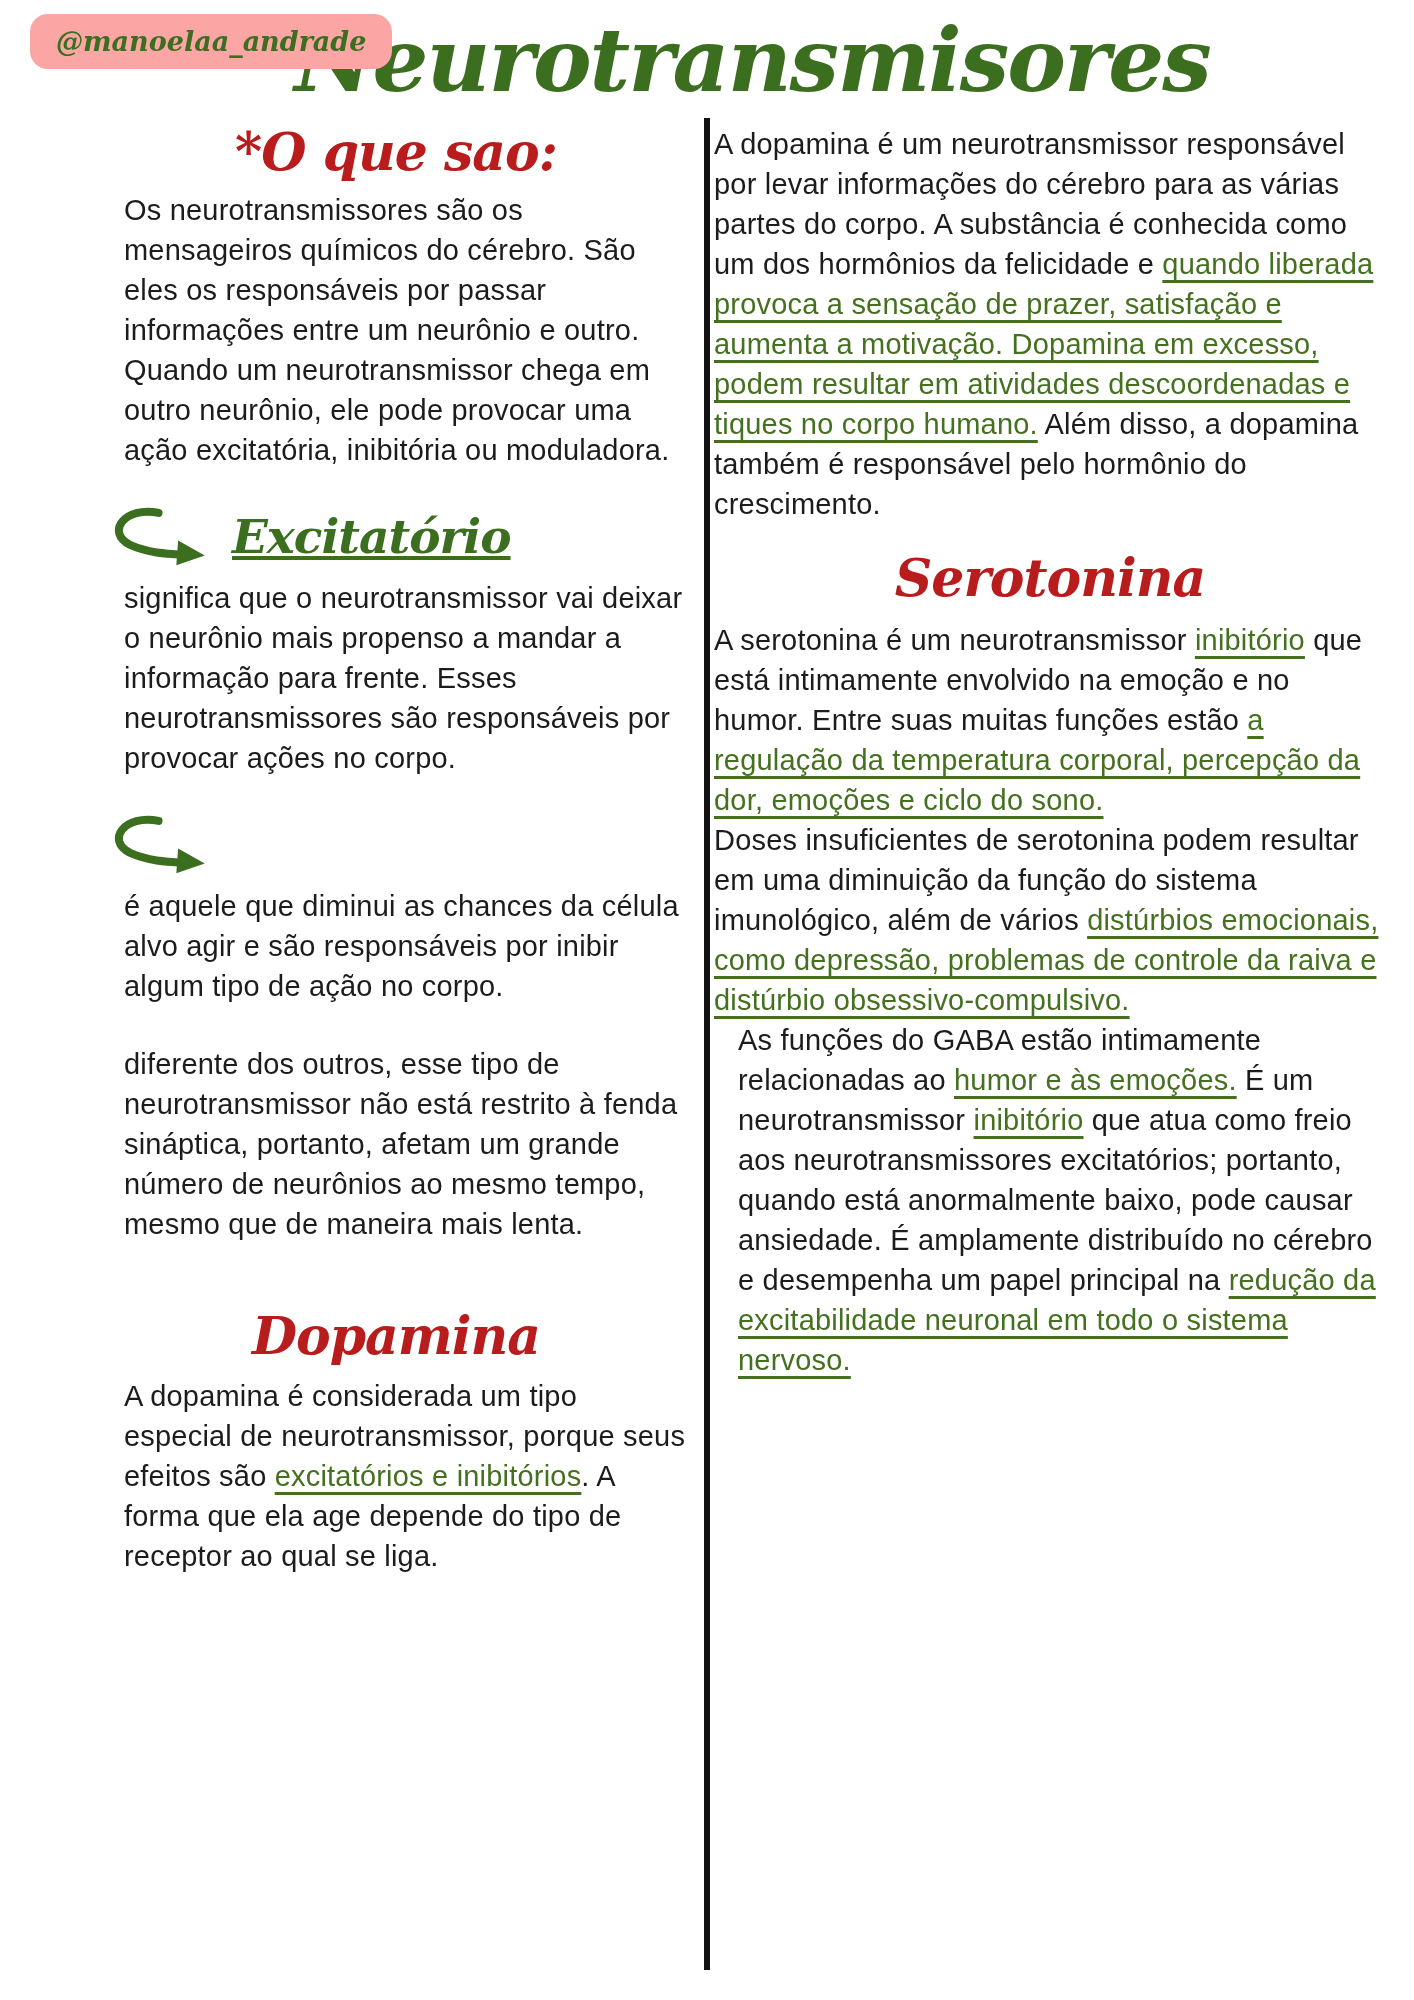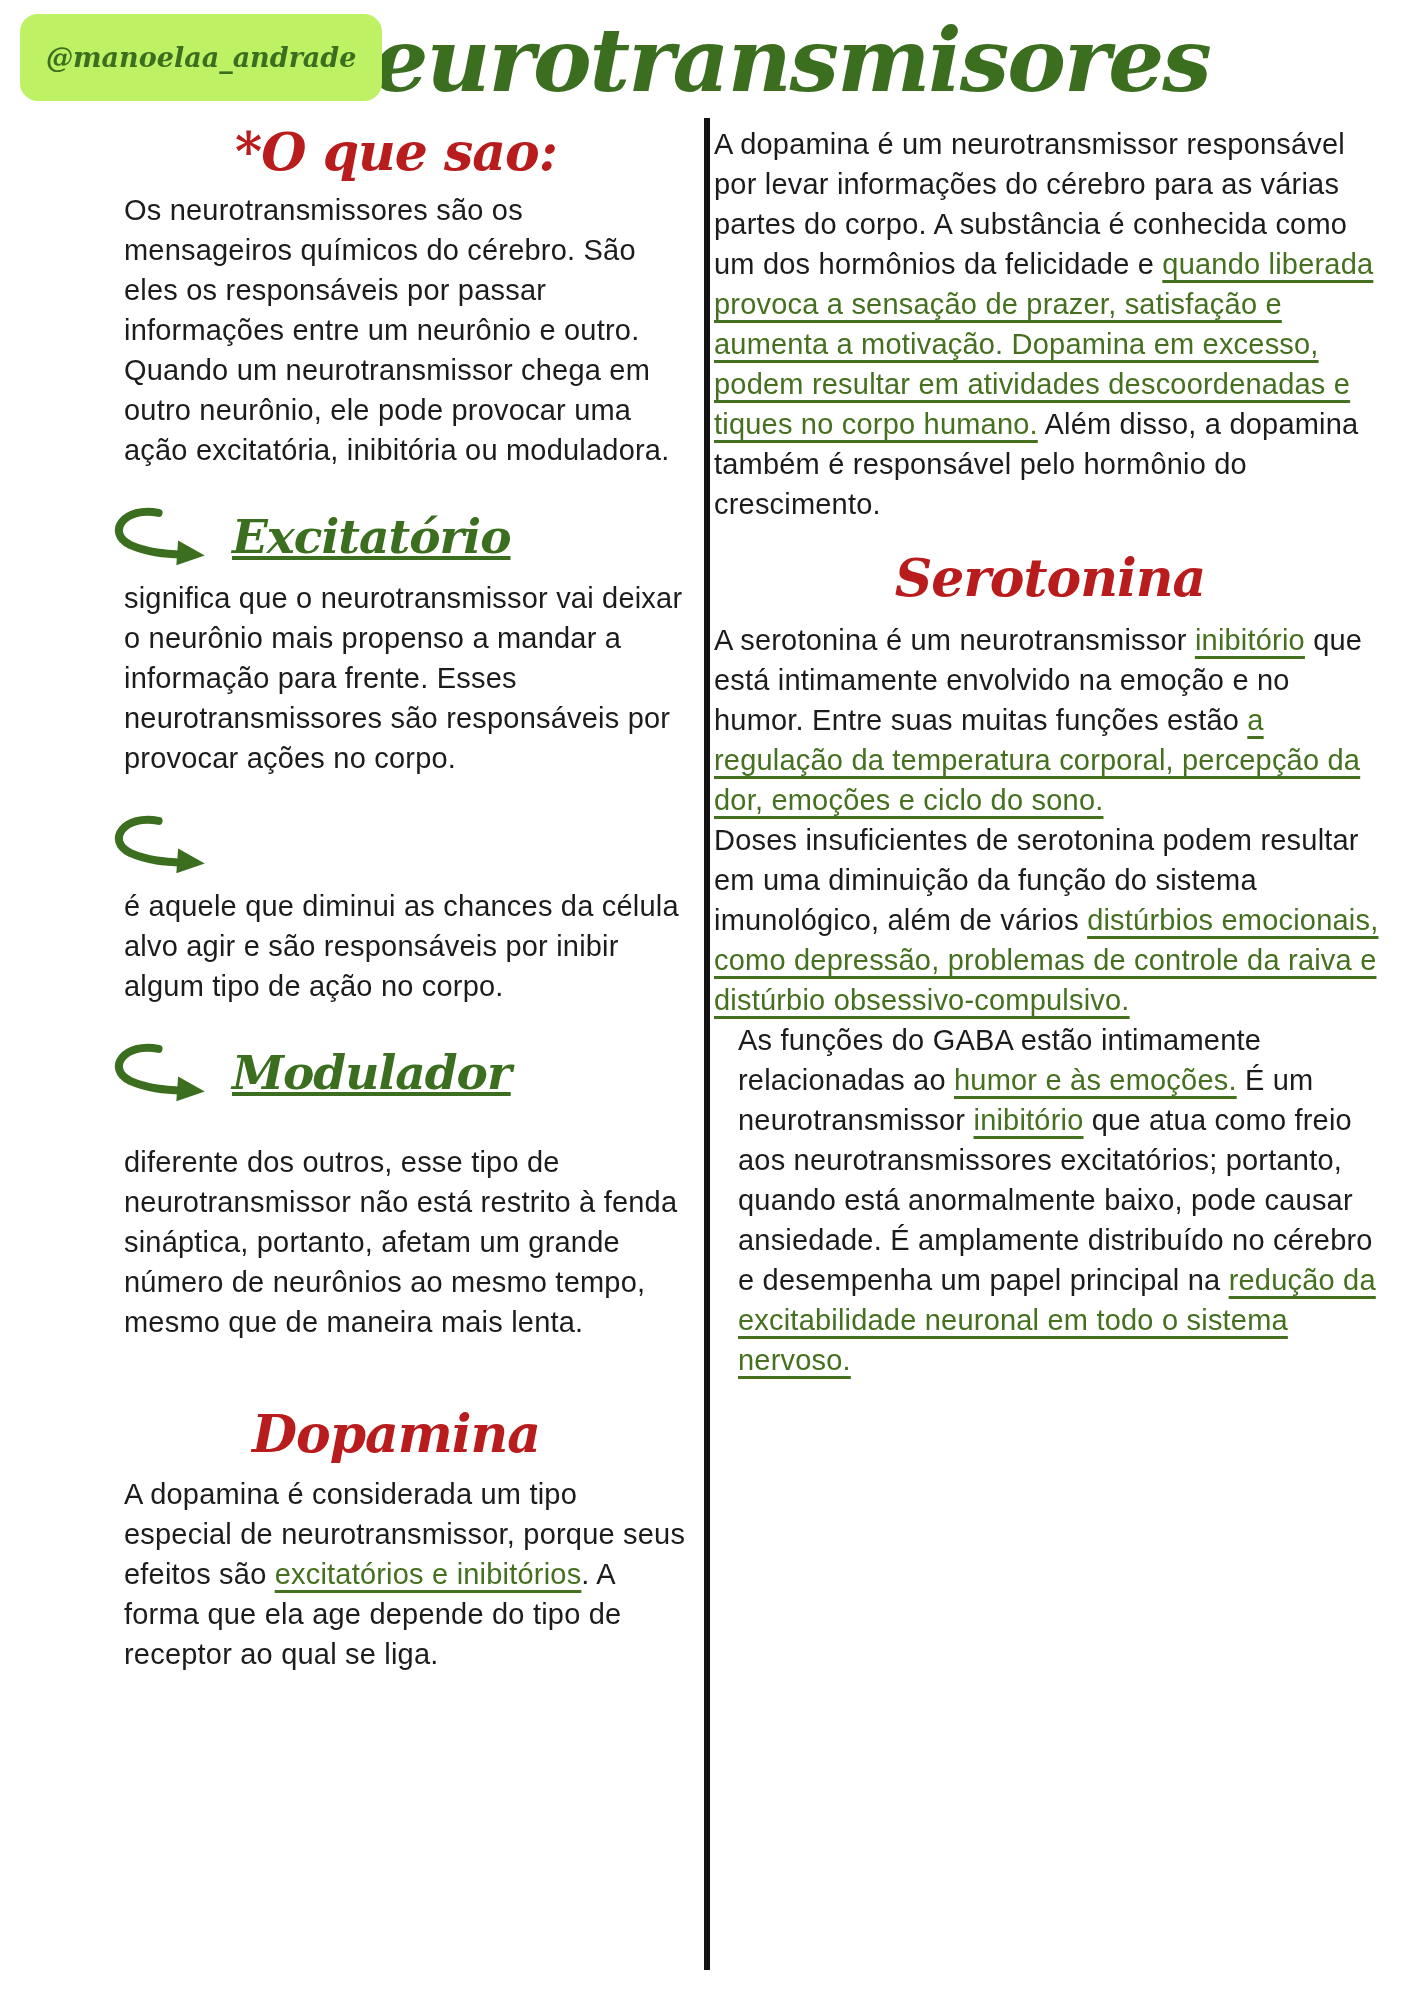--- a/index.html
+++ b/index.html
@@ -6,24 +6,24 @@
   html, body { width: 1414px; height: 2000px; }
   body {
     background: #ffffff;
     font-family: "Liberation Sans", sans-serif;
     color: #1c1c1c;
     overflow: hidden;
     position: relative;
   }
   .badge {
     position: absolute;
-    top: 14px; left: 20px;
-    background: #bef264;
+    top: 14px; left: 30px;
+    background: #fca5a5;
     border-radius: 18px;
-    padding: 28px 26px;
+    padding: 12px 26px;
   }
   .badge span {
     font-family: "DejaVu Serif", serif;
     font-style: italic;
     font-weight: 700;
     font-size: 27px;
     color: #3c6e20;
   }
   .title {
     text-align: center;
@@ -138,27 +138,20 @@
       <div class="arrow-row">
         <svg viewBox="0 0 120 72" aria-hidden="true">
           <path d="M64 10 C 26 2, 4 32, 32 46 C 52 55, 72 56, 92 57" fill="none" stroke="#3c6e20" stroke-width="9" stroke-linecap="round"></path>
           <path d="M86 41 L116 58 L84 69 Z" fill="#3c6e20"></path>
         </svg>
       </div>
       <p class="body-text indent"> é aquele que diminui as chances da célula alvo agir e são responsáveis por inibir algum tipo de ação no corpo.</p>
     </section>
 
     <section>
-      <div class="arrow-row">
-        <svg viewBox="0 0 120 72" aria-hidden="true">
-          <path d="M64 10 C 26 2, 4 32, 32 46 C 52 55, 72 56, 92 57" fill="none" stroke="#3c6e20" stroke-width="9" stroke-linecap="round"></path>
-          <path d="M86 41 L116 58 L84 69 Z" fill="#3c6e20"></path>
-        </svg>
-        <h2 class="arrow-heading">Modulador</h2>
-      </div>
       <p class="body-text indent sect-gap">diferente dos outros, esse tipo de neurotransmissor não está restrito à fenda sináptica, portanto, afetam um grande número de neurônios ao mesmo tempo, mesmo que de maneira mais lenta.</p>
     </section>
 
     <section>
       <h2 class="script-center dopamina-h">Dopamina</h2>
       <p class="body-text indent"><span>A dopamina é considerada um tipo especial de neurotransmissor, porque seus efeitos são </span><span class="hl">excitatórios e inibitórios</span><span>. A forma que ela age depende do tipo de receptor ao qual se liga.</span></p>
     </section>
 
   </div>
 

